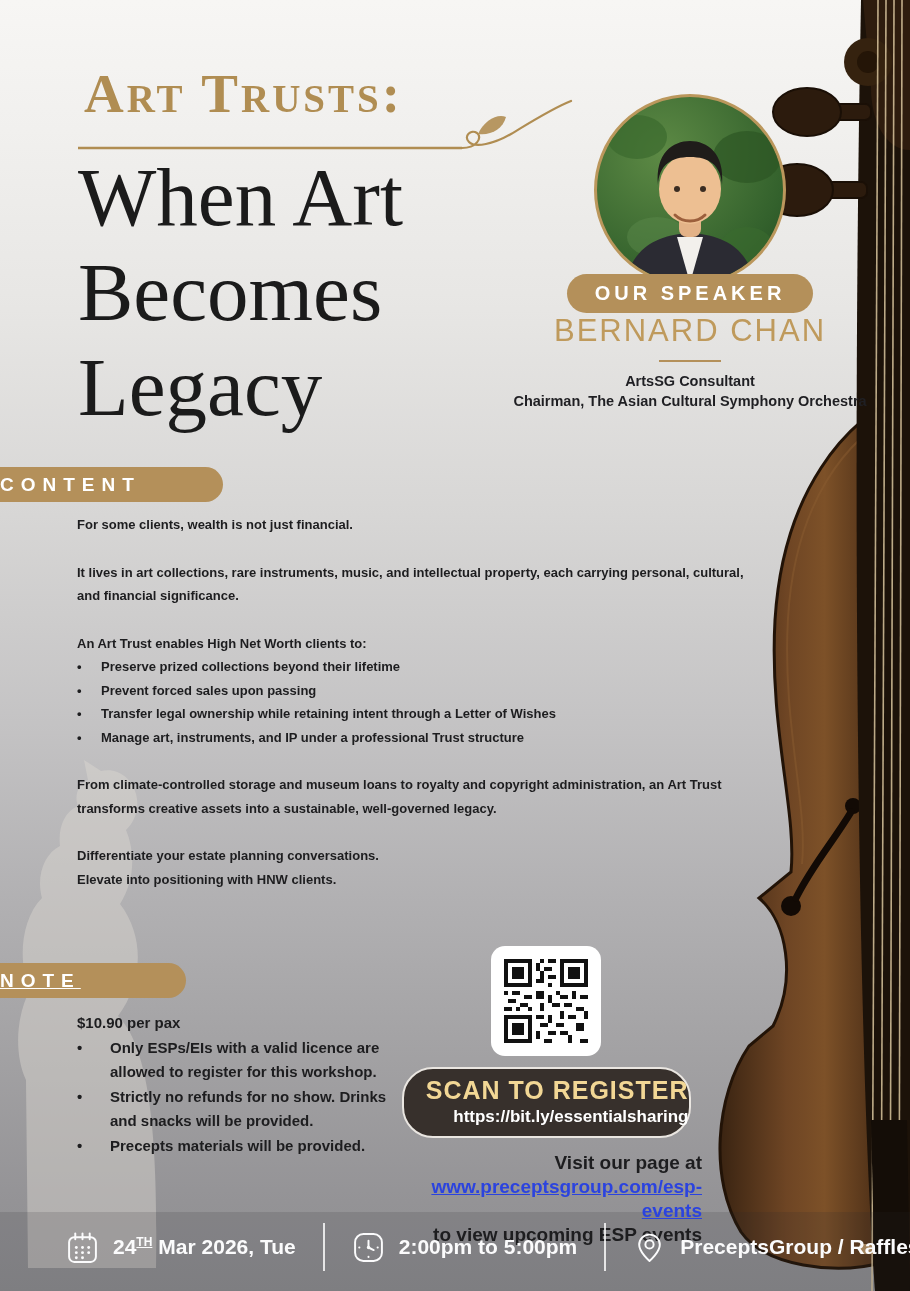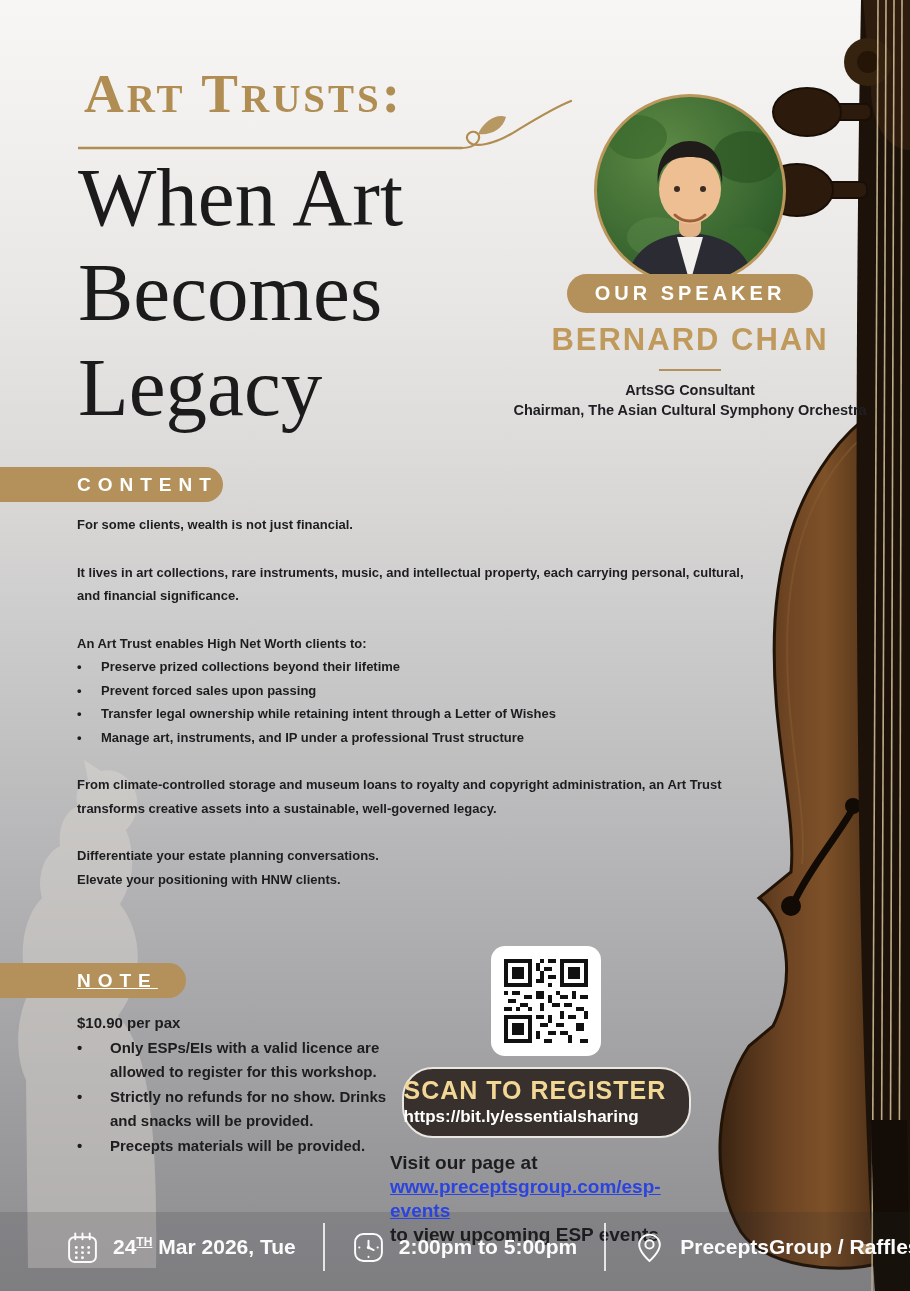--- a/index.html
+++ b/index.html
@@ -26,48 +26,48 @@
   .speaker{position:absolute;left:478px;top:94px;width:424px;text-align:center;z-index:5;}
   .photo{
     width:186px;height:186px;margin:0 auto;border-radius:50%;
     border:3px solid #bb975c;overflow:hidden;position:relative;
     background:radial-gradient(circle at 35% 30%,#5d8a45,#33612c 70%,#234a20);
   }
   .badge{
     display:inline-block;position:relative;margin-top:-15px;background:#b4905a;color:#fff;
     font-weight:700;font-size:20px;letter-spacing:4px;padding:8px 28px;border-radius:24px;white-space:nowrap;
   }
-  .spk-name{margin-top:9px;font-size:31px;font-weight:700;letter-spacing:2px;color:#bf9a5c;white-space:nowrap;}
+  .spk-name{font-size:31px;font-weight:400;letter-spacing:2px;color:#bf9a5c;white-space:nowrap;}
   .spk-divider{width:62px;height:2px;background:#b4905a;margin:11px auto 9px;}
   .spk-role{font-size:14.5px;font-weight:700;color:#1f1f23;line-height:20px;}
   
   .pill{
     position:absolute;left:0;z-index:5;background:#b4905a;color:#fff;font-weight:700;
-    font-size:19px;letter-spacing:7px;height:35px;line-height:35px;padding-left:77px;
+    font-size:19px;letter-spacing:7px;height:35px;line-height:35px;
     border-radius:0 18px 18px 0;box-sizing:border-box;white-space:nowrap;
   }
   #content-pill{top:467px;width:223px;}
   #note-pill{top:963px;width:186px;text-decoration:underline;}
   
   .content-body{
     position:absolute;left:77px;top:513px;width:676px;z-index:5;
     font-size:13px;font-weight:600;color:#1d1d1f;line-height:23.5px;
   }
   .content-body p{margin:0 0 24px;}
   .blist{margin:0 0 24px;}
   .brow{display:flex;}
   .brow::before{content:"\2022";width:24px;flex:none;}
   
   .note-body{
     position:absolute;left:77px;top:1011px;width:312px;z-index:5;
     font-size:15px;font-weight:700;color:#1d1d1f;line-height:24.5px;
   }
   .note-body .brow::before{width:33px;}
   
-  .register{position:absolute;left:390px;top:946px;width:312px;text-align:left;z-index:5;}
+  .register{position:absolute;left:390px;top:946px;width:312px;text-align:right;z-index:5;}
   .qr-card{width:110px;height:110px;margin:0 auto;background:#fff;border-radius:14px;display:flex;align-items:center;justify-content:center;}
   .scan-btn{margin:11px auto 0;width:289px;background:#37302c;border:2px solid #eae6e1;border-radius:31px;padding:7px 0 9px;box-sizing:border-box;}
   .scan-l1{font-size:25px;font-weight:700;color:#f2d795;letter-spacing:1px;}
   .scan-l2{font-size:17px;font-weight:700;color:#fff;margin-top:2px;}
   .visit{margin-top:13px;font-size:19px;font-weight:700;color:#1d1d1f;line-height:24px;}
   .visit .link{color:#2b43df;text-decoration:underline;cursor:pointer;}
   
   .footer-band{position:absolute;left:0;right:0;top:1212px;bottom:0;background:rgba(42,42,46,.15);z-index:3;}
   .footer{
     position:absolute;left:66px;top:1222px;height:50px;z-index:6;display:flex;align-items:center;
@@ -190,21 +190,21 @@
         </div>
       <div class="brow">
           <span>Transfer legal ownership while retaining intent through a Letter of Wishes</span>
         </div>
       <div class="brow">
           <span>Manage art, instruments, and IP under a professional Trust structure</span>
         </div>
     </div>
     <p>From climate-controlled storage and museum loans to royalty and copyright administration, an Art Trust transforms creative assets into a sustainable, well-governed legacy.</p>
     <div>Differentiate your estate planning conversations.</div>
-    <div>Elevate your positioning with HNW clients.</div>
+    <div>Elevate into positioning with HNW clients.</div>
   </div>
 
   <div class="pill" id="note-pill">NOTE</div>
 
   <div class="note-body">
     <div>$10.90 per pax</div>
     <div class="brow">
         <span>Only ESPs/EIs with a valid licence are allowed to register for this workshop.</span>
       </div>
     <div class="brow">

